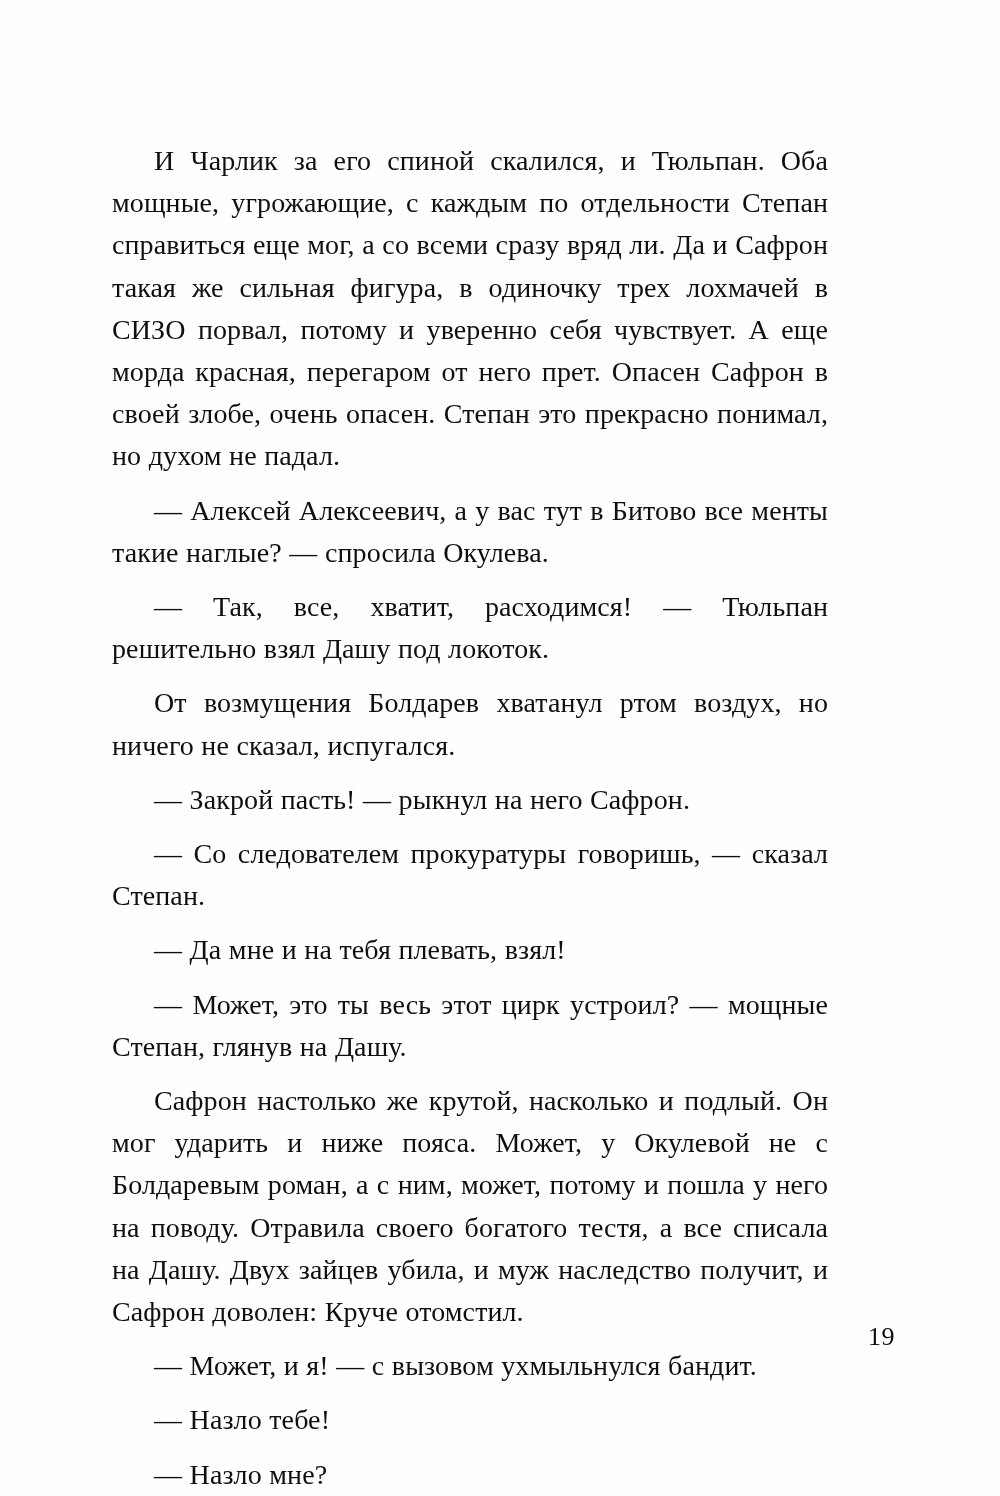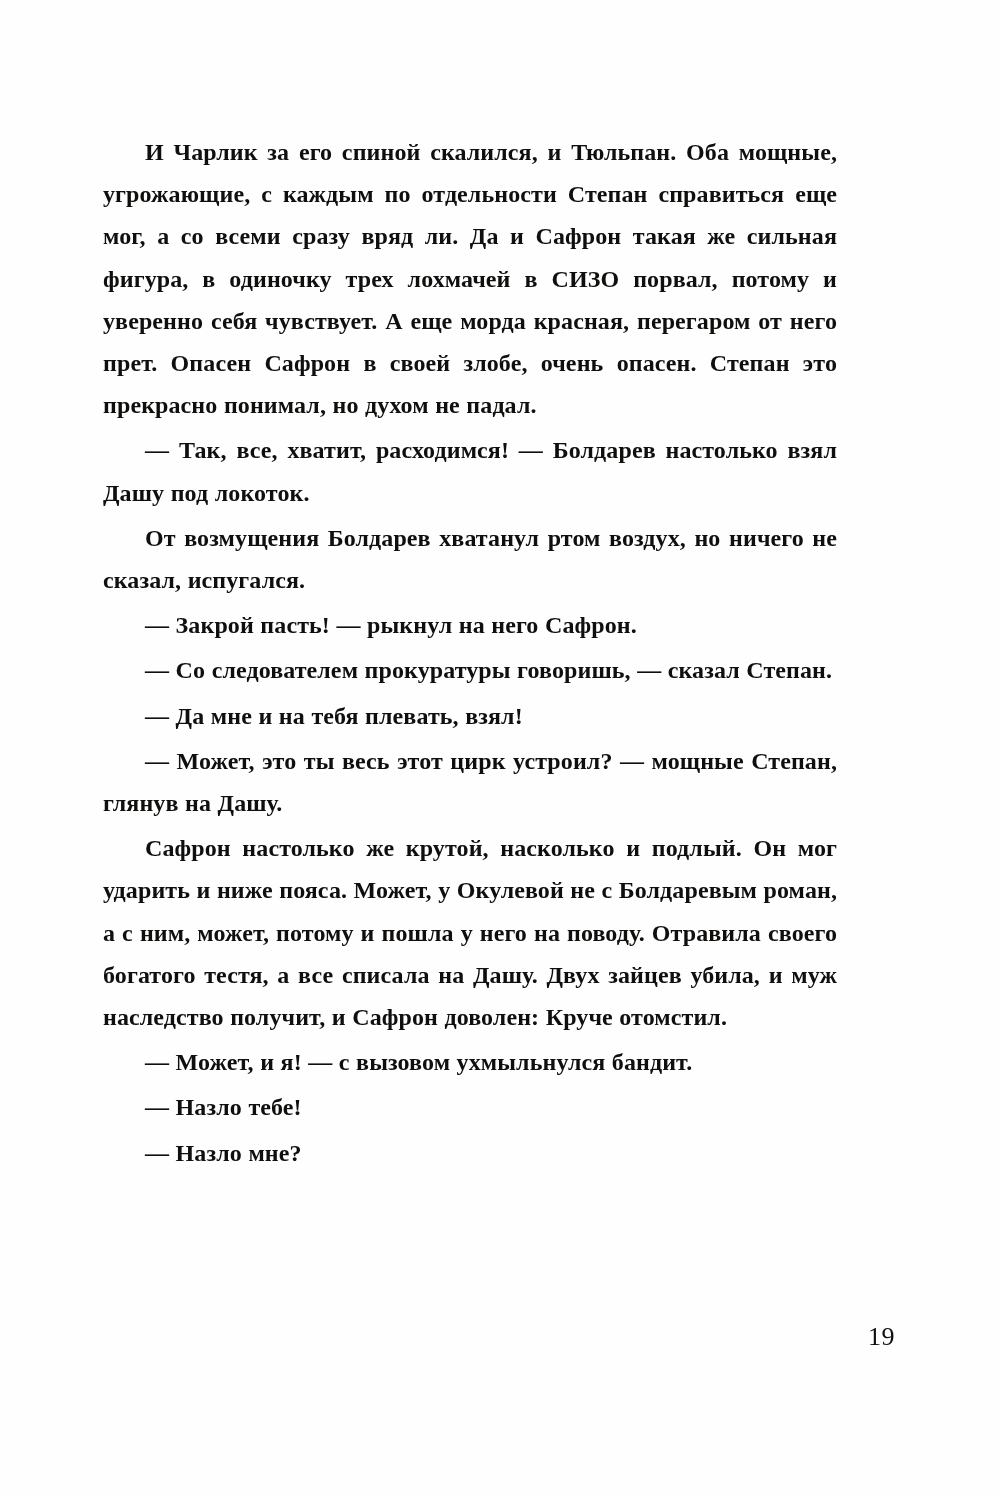--- a/index.html
+++ b/index.html
@@ -23,29 +23,28 @@
     height: 1496px;
     background: #fefefe;
   }
   .text-block {
     position: absolute;
     left: 100px;
     top: 128px;
     width: 740px;
   }
   p.para {
-    margin: 3px;
-    font-size: 24px;
+    margin: 12px;
+    font-size: 28px;
     line-height: 42.2px;
     text-align: justify;
     text-indent: 42px;
     hyphens: manual;
     letter-spacing: 0.1px;
     word-spacing: 0.4px;
-    font-weight: bold;
   }
   p.para.last-line-left {
     text-align-last: left;
   }
   .page-number {
     position: absolute;
     right: 105px;
     top: 1322px;
     font-size: 26px;
     line-height: 30px;
@@ -53,21 +52,22 @@
     letter-spacing: 0.5px;
   }
 </style>
 </head>
 <body>
 
 <div class="page">
 
   <div class="text-block">
     <p class="para last-line-left">И Чарлик за его спиной скалился, и Тюльпан. Оба мощные, угрожающие, с каждым по отдельности Степан справиться еще мог, а со всеми сразу вряд ли. Да и Сафрон такая же сильная фигура, в одиночку трех лохмачей в СИЗО порвал, потому и уверенно себя чувствует. А еще морда красная, перегаром от него прет. Опасен Сафрон в своей злобе, очень опасен. Степан это прекрасно понимал, но духом не падал.</p>
-    <p class="para last-line-left">— Так, все, хватит, расходимся! — Болдарев настолько взял Дашу под локоток.</p>
+    <p class="para last-line-left">— Алексей Алексеевич, а у вас тут в Битово все менты такие наглые? — спросила Окулева.</p>
+    <p class="para last-line-left">— Так, все, хватит, расходимся! — Тюльпан решительно взял Дашу под локоток.</p>
     <p class="para last-line-left">От возмущения Болдарев хватанул ртом воздух, но ничего не сказал, испугался.</p>
     <p class="para last-line-left">— Закрой пасть! — рыкнул на него Сафрон.</p>
     <p class="para last-line-left">— Со следователем прокуратуры говоришь, — сказал Степан.</p>
     <p class="para last-line-left">— Да мне и на тебя плевать, взял!</p>
     <p class="para last-line-left">— Может, это ты весь этот цирк устроил? — мощные Степан, глянув на Дашу.</p>
     <p class="para last-line-left">Сафрон настолько же крутой, насколько и подлый. Он мог ударить и ниже пояса. Может, у Окулевой не с Болдаревым роман, а с ним, может, потому и пошла у него на поводу. Отравила своего богатого тестя, а все списала на Дашу. Двух зайцев убила, и муж наследство получит, и Сафрон доволен: Круче отомстил.</p>
     <p class="para last-line-left">— Может, и я! — с вызовом ухмыльнулся бандит.</p>
     <p class="para last-line-left">— Назло тебе!</p>
     <p class="para last-line-left">— Назло мне?</p>
   </div>

